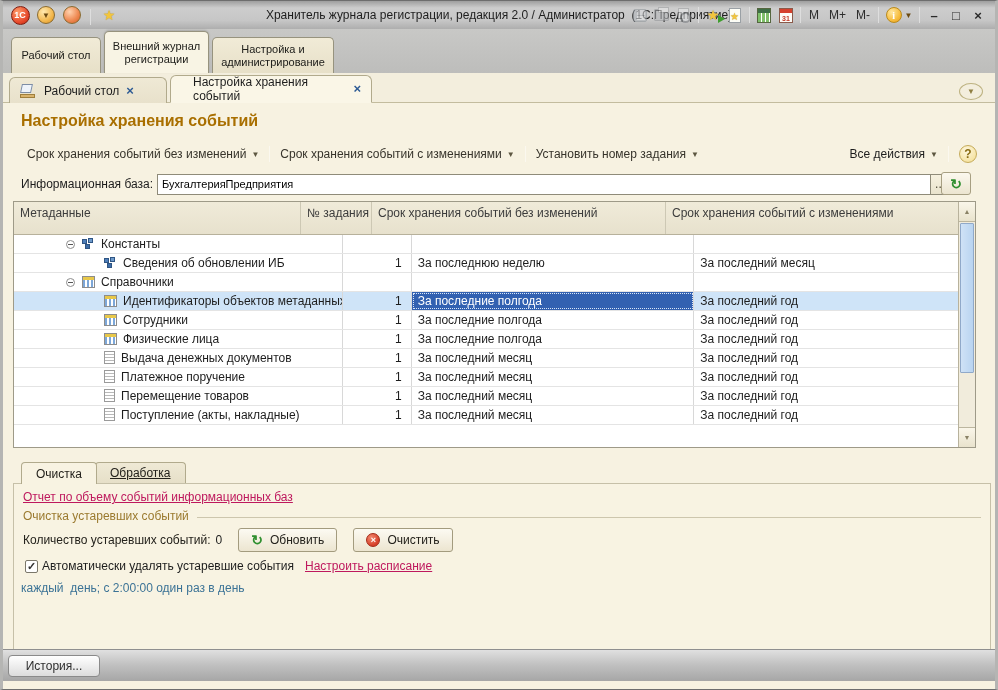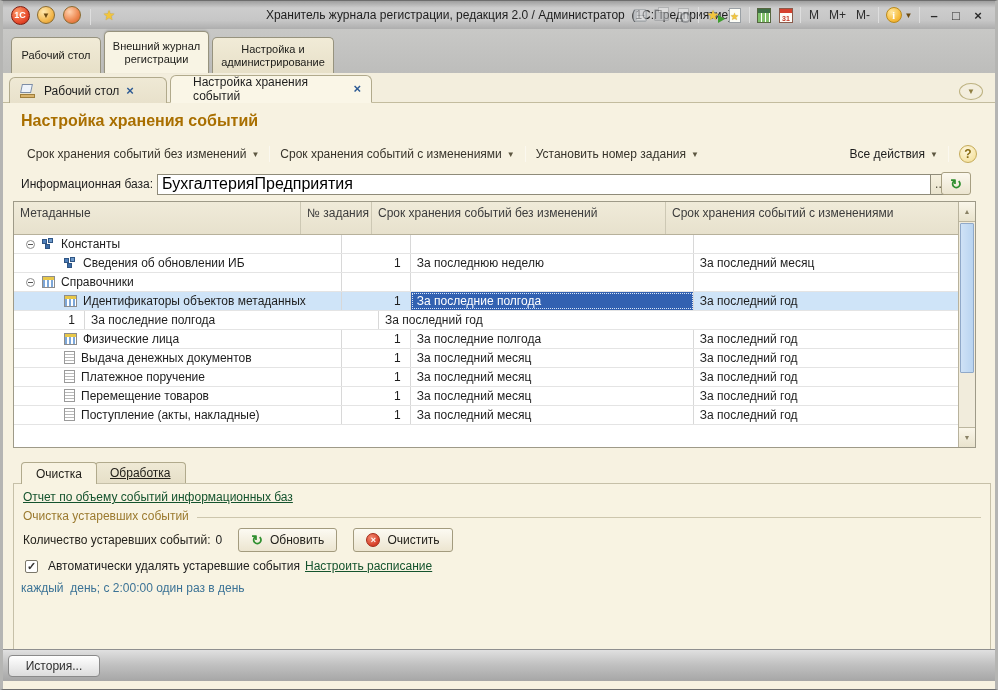--- a/index.html
+++ b/index.html
@@ -78,36 +78,36 @@
   .cmd-btn { display:flex; align-items:center; gap:5px; padding:0 6px; height:22px; }
   .cmd-sep { width:1px; height:16px; background:#d5cfb8; border-right:1px solid #fbf8ef; margin:0 4px; }
   .dd-arrow { font-size:8px; color:#5d5741; }
   .cmd-right { position:absolute; right:18px; top:142px; height:22px; display:flex; align-items:center; }
   .help-btn { width:18px; height:18px; border-radius:50%; border:1px solid #c5ab5a; background:radial-gradient(circle at 40% 30%,#fdf6dd,#f3dd8f);
       color:#8a6d13; font-weight:bold; display:flex; align-items:center; justify-content:center; margin-left:6px; }
 
   
   .ib-row { position:absolute; left:18px; top:172px; height:22px; display:flex; align-items:center; }
   .textbox { width:774px; height:21px; border:1px solid #8f8b79; background:#fff; font-family:"Liberation Sans",sans-serif;
-      font-size:16px; padding:0 4px; color:#000; }
+      font-size:11px; padding:0 4px; color:#000; }
   .mini-btn { height:21px; border:1px solid #8f8b79; border-left:none; background:linear-gradient(#f6f1df,#e9e3cd);
       display:flex; align-items:center; justify-content:center; padding:0 4px; color:#4d4938; }
   .magnifier { width:8px; height:8px; border:2px solid #6f6a54; border-radius:50%; position:relative; }
   .magnifier:after { content:""; position:absolute; width:5px; height:2px; background:#6f6a54; right:-4px; bottom:-2px; transform:rotate(40deg); }
   .refresh-btn { position:absolute; left:938px; top:171px; width:30px; height:23px; border:1px solid #a79f82; border-radius:3px;
       background:linear-gradient(#fbf8ee,#ece5d0); color:#2f8f2f; font-weight:bold; font-size:14px;
       display:flex; align-items:center; justify-content:center; }
 
   
   .grid { position:absolute; left:10px; top:200px; width:963px; height:247px; border:1px solid #9e9a88; background:#fff; }
   .g-header { display:flex; height:33px; background:linear-gradient(#f0ebd9,#e7e1cd); border-bottom:1px solid #b7b19b; color:#3c3c3c;}
   .g-hcell { padding:4px 6px; border-right:1px solid #cdc8b4; overflow:hidden; white-space:nowrap; }
   .g-row { display:flex; height:19px; background:#fff; border-bottom:1px solid #e4e4e4; align-items:stretch; }
   .g-cell { border-right:1px solid #d8d8d8; overflow:hidden; white-space:nowrap; display:flex; align-items:center; }
-  .c-name { width:341px; } .h-name { width:287px; }
+  .c-name { width:341px;padding-left:40px; } .h-name { width:287px; }
   .c-job  { width:71px; justify-content:flex-end; padding-right:9px; } .h-job { width:71px; }
   .c-t1   { width:294px; padding-left:6px; } .h-t1 { width:294px; }
   .c-t2   { width:292px; padding-left:6px; border-right:none; } .h-t2 { width:292px; border-right:none; }
   .g-row.selected { background:#cfe4f8; }
   .g-row.selected .focused { background:#3261b1; color:#fff; outline:1px dotted #d9e6f8; outline-offset:-2px; }
   .expander { width:9px; height:9px; border:1px solid #8d8d8d; border-radius:50%; background:#fff; position:relative; margin-left:12px; flex:0 0 auto;}
   .expander:after { content:""; position:absolute; left:1px; right:1px; top:3px; height:1px; background:#555; }
   .row-label { margin-left:6px; }
   .g-icon { width:13px; height:12px; position:relative; flex:0 0 auto; margin-left:7px; }
   .child .g-icon { margin-left:50px; }
@@ -125,36 +125,36 @@
       display:flex; align-items:center; justify-content:center; font-size:7px; color:#8a8266; }
   .vs-up { top:0; border-bottom:1px solid #bcb69f; }
   .vs-down { bottom:0; border-top:1px solid #bcb69f; }
   .vs-thumb { position:absolute; left:1px; right:1px; top:21px; height:150px; background:linear-gradient(to right,#cfe2f6,#b9d4f0); border:1px solid #90a9c9; border-radius:1px; }
 
   
   .b-tab { position:absolute; height:21px; top:461px; border:1px solid #b1aa8c; border-bottom:none; border-radius:4px 4px 0 0;
       background:linear-gradient(#efe9d5,#e6dfc8); display:flex; align-items:center; padding:0 14px; color:#24221c; }
   .b-tab.active { background:#f8f3e2; z-index:3; height:22px; }
   .panel { position:absolute; left:10px; top:482px; width:978px; height:170px; border:1px solid #c6c0a8; background:#f8f3e2; }
-  a.link { color:#14532d; text-decoration:underline; cursor:pointer; }
+  a.link { color:#be185d; text-decoration:underline; cursor:pointer; }
   .report-link { position:absolute; left:20px; top:489px; }
   .group-head { position:absolute; left:20px; top:508px; width:958px; display:flex; align-items:center; gap:8px; color:#9b7a2f; }
   .group-head .rule { flex:1; height:1px; background:#cdc6ad; margin-top:2px; }
   .count-row { position:absolute; left:20px; top:527px; height:24px; display:flex; align-items:center; }
   .count-label { color:#24221c; }
   .count-val { margin-left:5px; }
   .push-btn { height:24px; border:1px solid #a39b7e; border-radius:3px; background:linear-gradient(#fcfaf2,#ece5d0);
       display:flex; align-items:center; gap:7px; padding:0 12px; color:#24221c; }
   .btn-refresh-ic { color:#2f8f2f; font-weight:bold; font-size:14px; }
   .btn-clear-ic { width:14px; height:14px; border-radius:50%; background:radial-gradient(circle at 35% 30%,#f2886f,#d6402a 70%);
       border:1px solid #a32917; color:#fff; font-size:9px; font-weight:bold; display:flex; align-items:center; justify-content:center; }
   .chk-row { position:absolute; left:22px; top:557px; height:16px; display:flex; align-items:center; }
   .checkbox { width:13px; height:13px; border:1px solid #7b776a; border-radius:2px; background:#fff;
       display:flex; align-items:center; justify-content:center; font-size:11px; font-weight:bold; color:#333; line-height:11px;}
-  .chk-label { margin-left:10px; }
+  .chk-label { margin-left:4px; }
   .schedule-link { position:absolute; left:302px; top:558px; }
   .schedule-text { position:absolute; left:18px; top:580px; color:#3c7396; white-space:pre; }
 
   
   .statusbar { position:absolute; left:-3px; right:-3px; bottom:8px; height:32px;
       background:linear-gradient(#e0e0e0,#c2c2c2 45%,#a6a6a6); border-top:1px solid #8f8f8f; }
   .history-btn { position:absolute; left:8px; top:5px; width:92px; height:22px; border:1px solid #8a8a8a; border-radius:4px;
       background:linear-gradient(#ffffff,#dcdcdc); display:flex; align-items:center; justify-content:center; color:#2e2e2e; }
 </style>
 </head>
@@ -341,20 +341,24 @@
     <div class="g-row child selected">
       <div class="g-cell c-name">
           <span class="g-icon icon-cat"></span>
           <span class="row-label">Идентификаторы объектов метаданных</span>
         </div>
       <div class="g-cell c-job">1</div>
       <div class="g-cell c-t1 focused">За последние полгода</div>
       <div class="g-cell c-t2">За последний год</div>
     </div>
     <div class="g-row child">
+      <div class="g-cell c-name">
+          <span class="g-icon icon-cat"></span>
+          <span class="row-label">Сотрудники</span>
+        </div>
       <div class="g-cell c-job">1</div>
       <div class="g-cell c-t1">За последние полгода</div>
       <div class="g-cell c-t2">За последний год</div>
     </div>
     <div class="g-row child">
       <div class="g-cell c-name">
           <span class="g-icon icon-cat"></span>
           <span class="row-label">Физические лица</span>
         </div>
       <div class="g-cell c-job">1</div>

